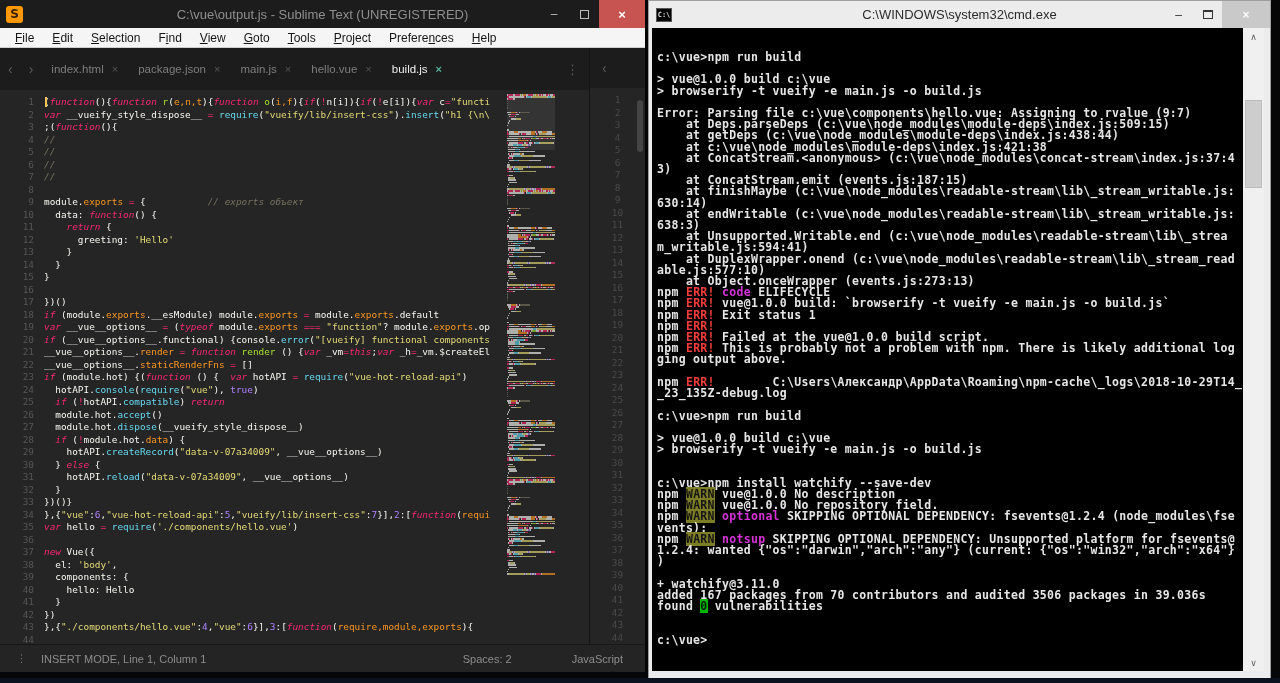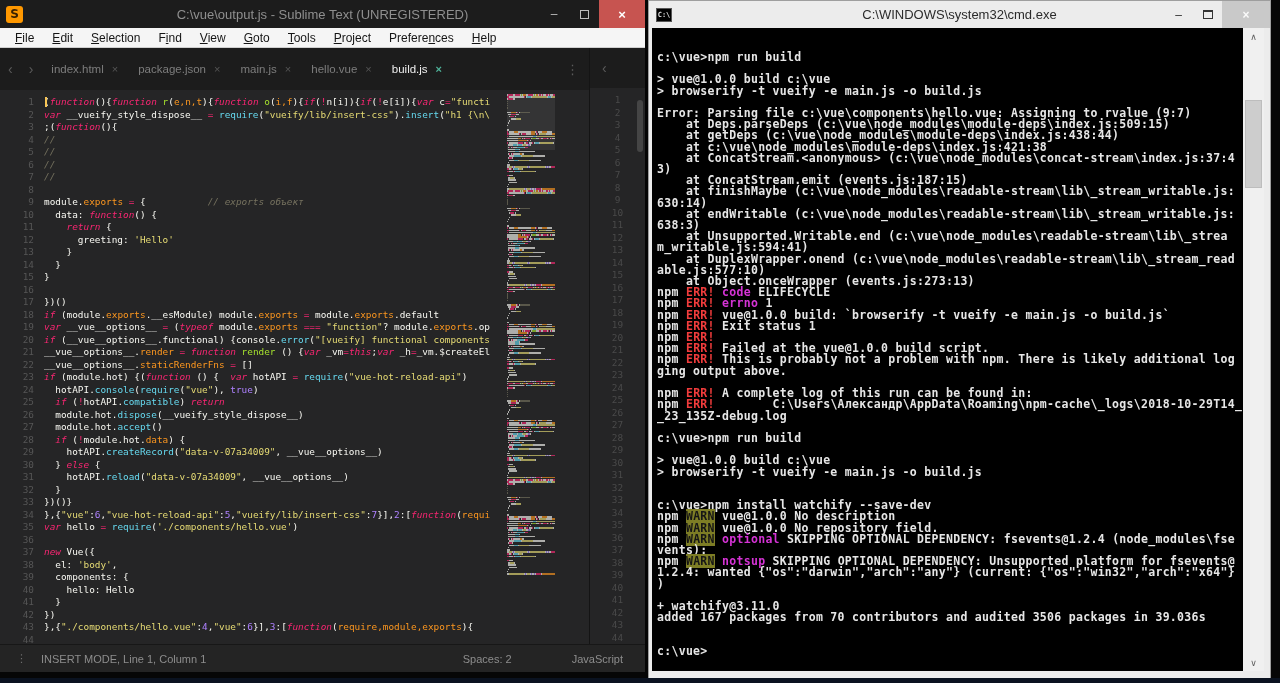--- a/index.html
+++ b/index.html
@@ -207,22 +207,22 @@
             <div class="cl">&nbsp;</div>
             <div class="cl"><span class="sg-w">})()</span></div>
             <div class="cl"><span class="sg-k">if</span><span class="sg-w"> (module.</span><span class="sg-p">exports</span><span class="sg-w">.__esModule) module.</span><span class="sg-p">exports</span><span class="sg-w"> </span><span class="sg-o">=</span><span class="sg-w"> module.</span><span class="sg-p">exports</span><span class="sg-w">.default</span></div>
             <div class="cl"><span class="sg-k">var</span><span class="sg-w"> __vue__options__ </span><span class="sg-o">=</span><span class="sg-w"> (</span><span class="sg-k">typeof</span><span class="sg-w"> module.</span><span class="sg-p">exports</span><span class="sg-w"> </span><span class="sg-o">===</span><span class="sg-w"> </span><span class="sg-s">"function"</span><span class="sg-w">? module.</span><span class="sg-p">exports</span><span class="sg-w">.op</span></div>
             <div class="cl"><span class="sg-k">if</span><span class="sg-w"> (__vue__options__.functional) {console.</span><span class="sg-f">error</span><span class="sg-w">(</span><span class="sg-s">"[vueify] functional components</span></div>
             <div class="cl"><span class="sg-w">__vue__options__.</span><span class="sg-p">render</span><span class="sg-w"> </span><span class="sg-o">=</span><span class="sg-w"> </span><span class="sg-k">function</span><span class="sg-w"> </span><span class="sg-g">render</span><span class="sg-w"> () {</span><span class="sg-k">var</span><span class="sg-w"> _vm</span><span class="sg-o">=</span><span class="sg-k">this</span><span class="sg-w">;</span><span class="sg-k">var</span><span class="sg-w"> _h</span><span class="sg-o">=</span><span class="sg-w">_vm.$createEl</span></div>
             <div class="cl"><span class="sg-w">__vue__options__.</span><span class="sg-p">staticRenderFns</span><span class="sg-w"> </span><span class="sg-o">=</span><span class="sg-w"> []</span></div>
             <div class="cl"><span class="sg-k">if</span><span class="sg-w"> (module.hot) {(</span><span class="sg-k">function</span><span class="sg-w"> () {  </span><span class="sg-k">var</span><span class="sg-w"> hotAPI </span><span class="sg-o">=</span><span class="sg-w"> </span><span class="sg-f">require</span><span class="sg-w">(</span><span class="sg-s">"vue-hot-reload-api"</span><span class="sg-w">)</span></div>
             <div class="cl"><span class="sg-w">  hotAPI.</span><span class="sg-f">console</span><span class="sg-w">(</span><span class="sg-f">require</span><span class="sg-w">(</span><span class="sg-s">"vue"</span><span class="sg-w">), </span><span class="sg-n">true</span><span class="sg-w">)</span></div>
             <div class="cl"><span class="sg-w">  </span><span class="sg-k">if</span><span class="sg-w"> (</span><span class="sg-o">!</span><span class="sg-w">hotAPI.</span><span class="sg-f">compatible</span><span class="sg-w">) </span><span class="sg-k">return</span></div>
+            <div class="cl"><span class="sg-w">  module.hot.</span><span class="sg-f">accept</span><span class="sg-w">()</span></div>
             <div class="cl"><span class="sg-w">  module.hot.</span><span class="sg-f">dispose</span><span class="sg-w">(__vueify_style_dispose__)</span></div>
-            <div class="cl"><span class="sg-w">  module.hot.</span><span class="sg-f">accept</span><span class="sg-w">()</span></div>
             <div class="cl"><span class="sg-w">  </span><span class="sg-k">if</span><span class="sg-w"> (</span><span class="sg-o">!</span><span class="sg-w">module.hot.</span><span class="sg-p">data</span><span class="sg-w">) {</span></div>
             <div class="cl"><span class="sg-w">    hotAPI.</span><span class="sg-f">createRecord</span><span class="sg-w">(</span><span class="sg-s">"data-v-07a34009"</span><span class="sg-w">, __vue__options__)</span></div>
             <div class="cl"><span class="sg-w">  } </span><span class="sg-k">else</span><span class="sg-w"> {</span></div>
             <div class="cl"><span class="sg-w">    hotAPI.</span><span class="sg-f">reload</span><span class="sg-w">(</span><span class="sg-s">"data-v-07a34009"</span><span class="sg-w">, __vue__options__)</span></div>
             <div class="cl"><span class="sg-w">  }</span></div>
             <div class="cl"><span class="sg-w">})()}</span></div>
             <div class="cl"><span class="sg-w">},{</span><span class="sg-s">"vue"</span><span class="sg-w">:</span><span class="sg-n">6</span><span class="sg-w">,</span><span class="sg-s">"vue-hot-reload-api"</span><span class="sg-w">:</span><span class="sg-n">5</span><span class="sg-w">,</span><span class="sg-s">"vueify/lib/insert-css"</span><span class="sg-w">:</span><span class="sg-n">7</span><span class="sg-w">}],</span><span class="sg-n">2</span><span class="sg-w">:[</span><span class="sg-k">function</span><span class="sg-w">(</span><span class="sg-p">requi</span></div>
             <div class="cl"><span class="sg-k">var</span><span class="sg-w"> hello </span><span class="sg-o">=</span><span class="sg-w"> </span><span class="sg-f">require</span><span class="sg-w">(</span><span class="sg-s">'./components/hello.vue'</span><span class="sg-w">)</span></div>
             <div class="cl">&nbsp;</div>
             <div class="cl"><span class="sg-k">new</span><span class="sg-w"> Vue({</span></div>
@@ -552,49 +552,48 @@
         <div class="tl"><span class="tg-t">    at finishMaybe (c:\vue\node_modules\readable-stream\lib\_stream_writable.js:</span></div>
         <div class="tl"><span class="tg-t">630:14)</span></div>
         <div class="tl"><span class="tg-t">    at endWritable (c:\vue\node_modules\readable-stream\lib\_stream_writable.js:</span></div>
         <div class="tl"><span class="tg-t">638:3)</span></div>
         <div class="tl"><span class="tg-t">    at Unsupported.Writable.end (c:\vue\node_modules\readable-stream\lib\_strea</span></div>
         <div class="tl"><span class="tg-t">m_writable.js:594:41)</span></div>
         <div class="tl"><span class="tg-t">    at DuplexWrapper.onend (c:\vue\node_modules\readable-stream\lib\_stream_read</span></div>
         <div class="tl"><span class="tg-t">able.js:577:10)</span></div>
         <div class="tl"><span class="tg-t">    at Object.onceWrapper (events.js:273:13)</span></div>
         <div class="tl"><span class="tg-t">npm </span><span class="tg-r">ERR!</span><span class="tg-t"> </span><span class="tg-m">code</span><span class="tg-t"> ELIFECYCLE</span></div>
-        <div class="tl"><span class="tg-t">npm </span><span class="tg-r">ERR!</span><span class="tg-t"> </span><span class="tg-m">errno</span><span class="tg-t"> 1</span></div>
         <div class="tl"><span class="tg-t">npm </span><span class="tg-r">ERR!</span><span class="tg-t"> vue@1.0.0 build: `browserify -t vueify -e main.js -o build.js`</span></div>
         <div class="tl"><span class="tg-t">npm </span><span class="tg-r">ERR!</span><span class="tg-t"> Exit status 1</span></div>
         <div class="tl"><span class="tg-t">npm </span><span class="tg-r">ERR!</span></div>
         <div class="tl"><span class="tg-t">npm </span><span class="tg-r">ERR!</span><span class="tg-t"> Failed at the vue@1.0.0 build script.</span></div>
         <div class="tl"><span class="tg-t">npm </span><span class="tg-r">ERR!</span><span class="tg-t"> This is probably not a problem with npm. There is likely additional log</span></div>
         <div class="tl"><span class="tg-t">ging output above.</span></div>
         <div class="tl">&nbsp;</div>
-        <div class="tl"><span class="tg-t">npm </span><span class="tg-r">ERR!</span><span class="tg-t"> A complete log of this run can be found in:</span></div>
         <div class="tl"><span class="tg-t">npm </span><span class="tg-r">ERR!</span><span class="tg-t">        C:\Users\Александр\AppData\Roaming\npm-cache\_logs\2018-10-29T14_19</span></div>
         <div class="tl"><span class="tg-t">_23_135Z-debug.log</span></div>
         <div class="tl">&nbsp;</div>
         <div class="tl"><span class="tg-t">c:\vue&gt;npm run build</span></div>
         <div class="tl">&nbsp;</div>
         <div class="tl"><span class="tg-t">&gt; vue@1.0.0 build c:\vue</span></div>
         <div class="tl"><span class="tg-t">&gt; browserify -t vueify -e main.js -o build.js</span></div>
         <div class="tl">&nbsp;</div>
         <div class="tl">&nbsp;</div>
         <div class="tl"><span class="tg-t">c:\vue&gt;npm install watchify --save-dev</span></div>
         <div class="tl"><span class="tg-t">npm </span><span class="tg-wb">WARN</span><span class="tg-t"> vue@1.0.0 No description</span></div>
         <div class="tl"><span class="tg-t">npm </span><span class="tg-wb">WARN</span><span class="tg-t"> vue@1.0.0 No repository field.</span></div>
         <div class="tl"><span class="tg-t">npm </span><span class="tg-wb">WARN</span><span class="tg-t"> </span><span class="tg-m">optional</span><span class="tg-t"> SKIPPING OPTIONAL DEPENDENCY: fsevents@1.2.4 (node_modules\fse</span></div>
         <div class="tl"><span class="tg-t">vents):</span></div>
         <div class="tl"><span class="tg-t">npm </span><span class="tg-wb">WARN</span><span class="tg-t"> </span><span class="tg-m">notsup</span><span class="tg-t"> SKIPPING OPTIONAL DEPENDENCY: Unsupported platform for fsevents@</span></div>
         <div class="tl"><span class="tg-t">1.2.4: wanted {"os":"darwin","arch":"any"} (current: {"os":"win32","arch":"x64"}</span></div>
         <div class="tl"><span class="tg-t">)</span></div>
         <div class="tl">&nbsp;</div>
         <div class="tl"><span class="tg-t">+ watchify@3.11.0</span></div>
         <div class="tl"><span class="tg-t">added 167 packages from 70 contributors and audited 3506 packages in 39.036s</span></div>
+        <div class="tl"><span class="tg-t">found </span><span class="tg-gb">0</span><span class="tg-t"> vulnerabilities</span></div>
         <div class="tl">&nbsp;</div>
         <div class="tl">&nbsp;</div>
         <div class="tl"><span class="tg-t">c:\vue&gt;</span></div>
       </div>
     <div class="cw-scrollbar">
       <div class="cw-arrow">∧</div>
       <div class="cw-thumb"></div>
       <div class="cw-arrow down">∨</div>
     </div>
   </div>

